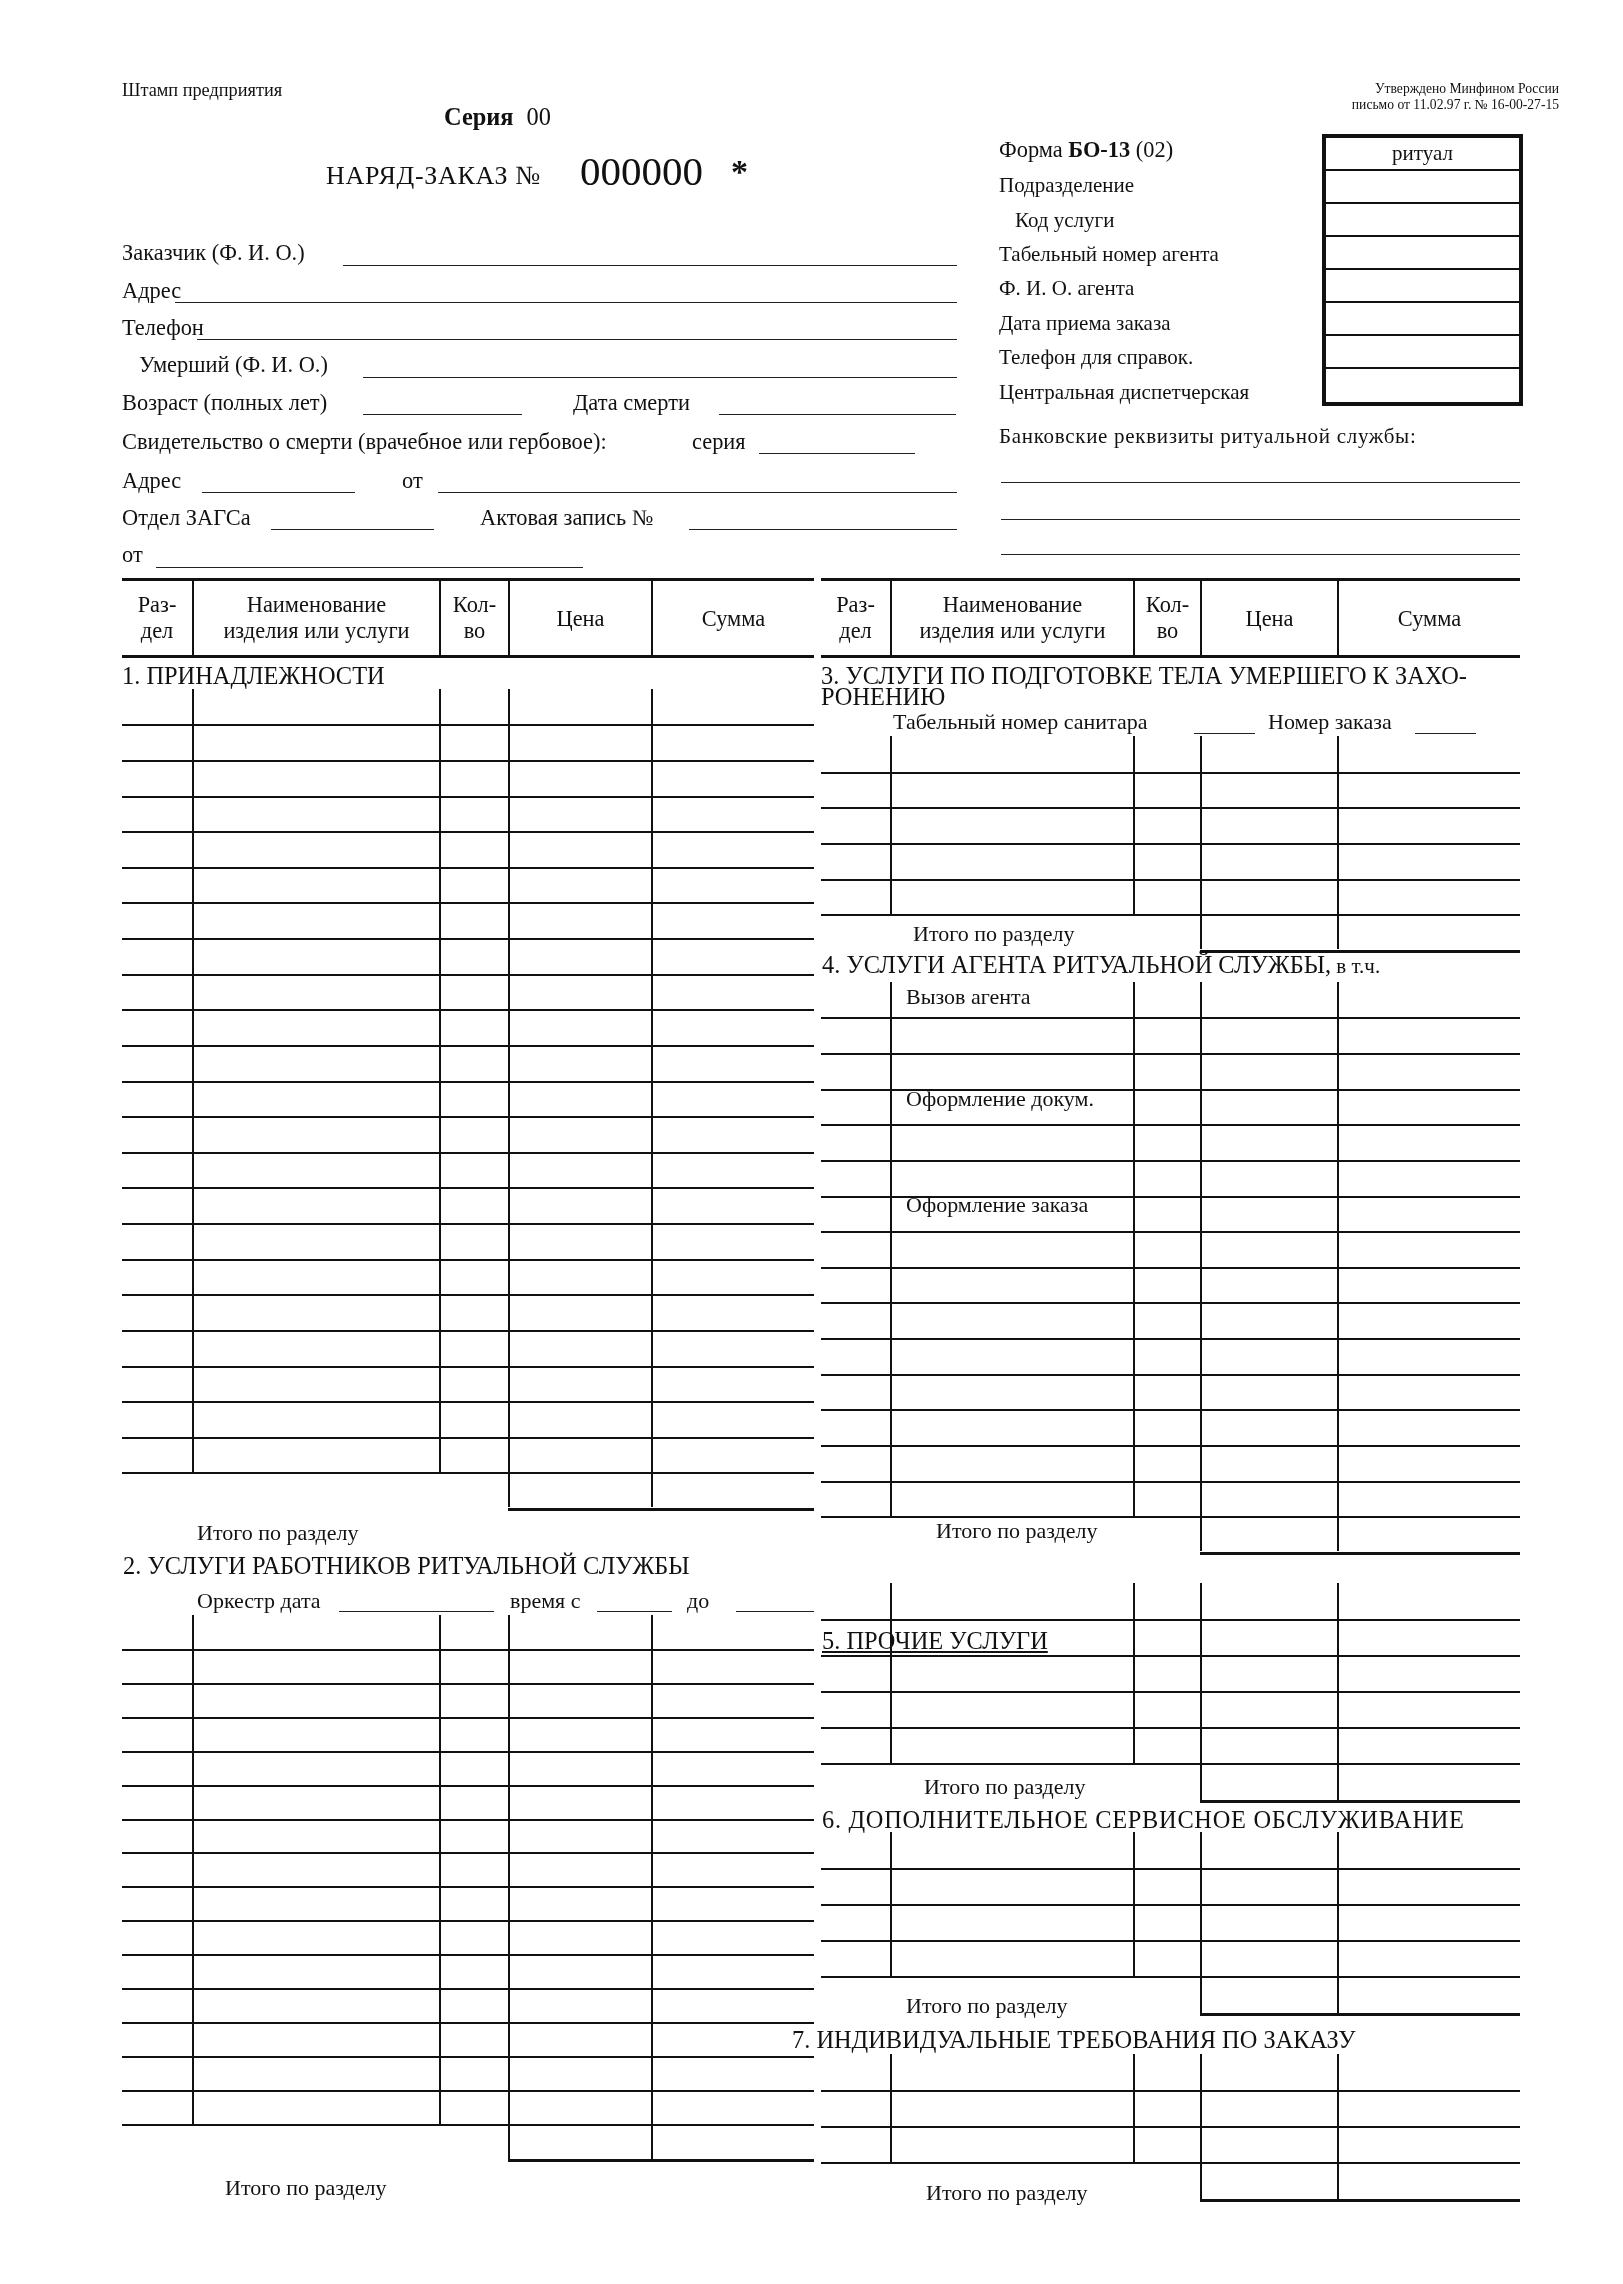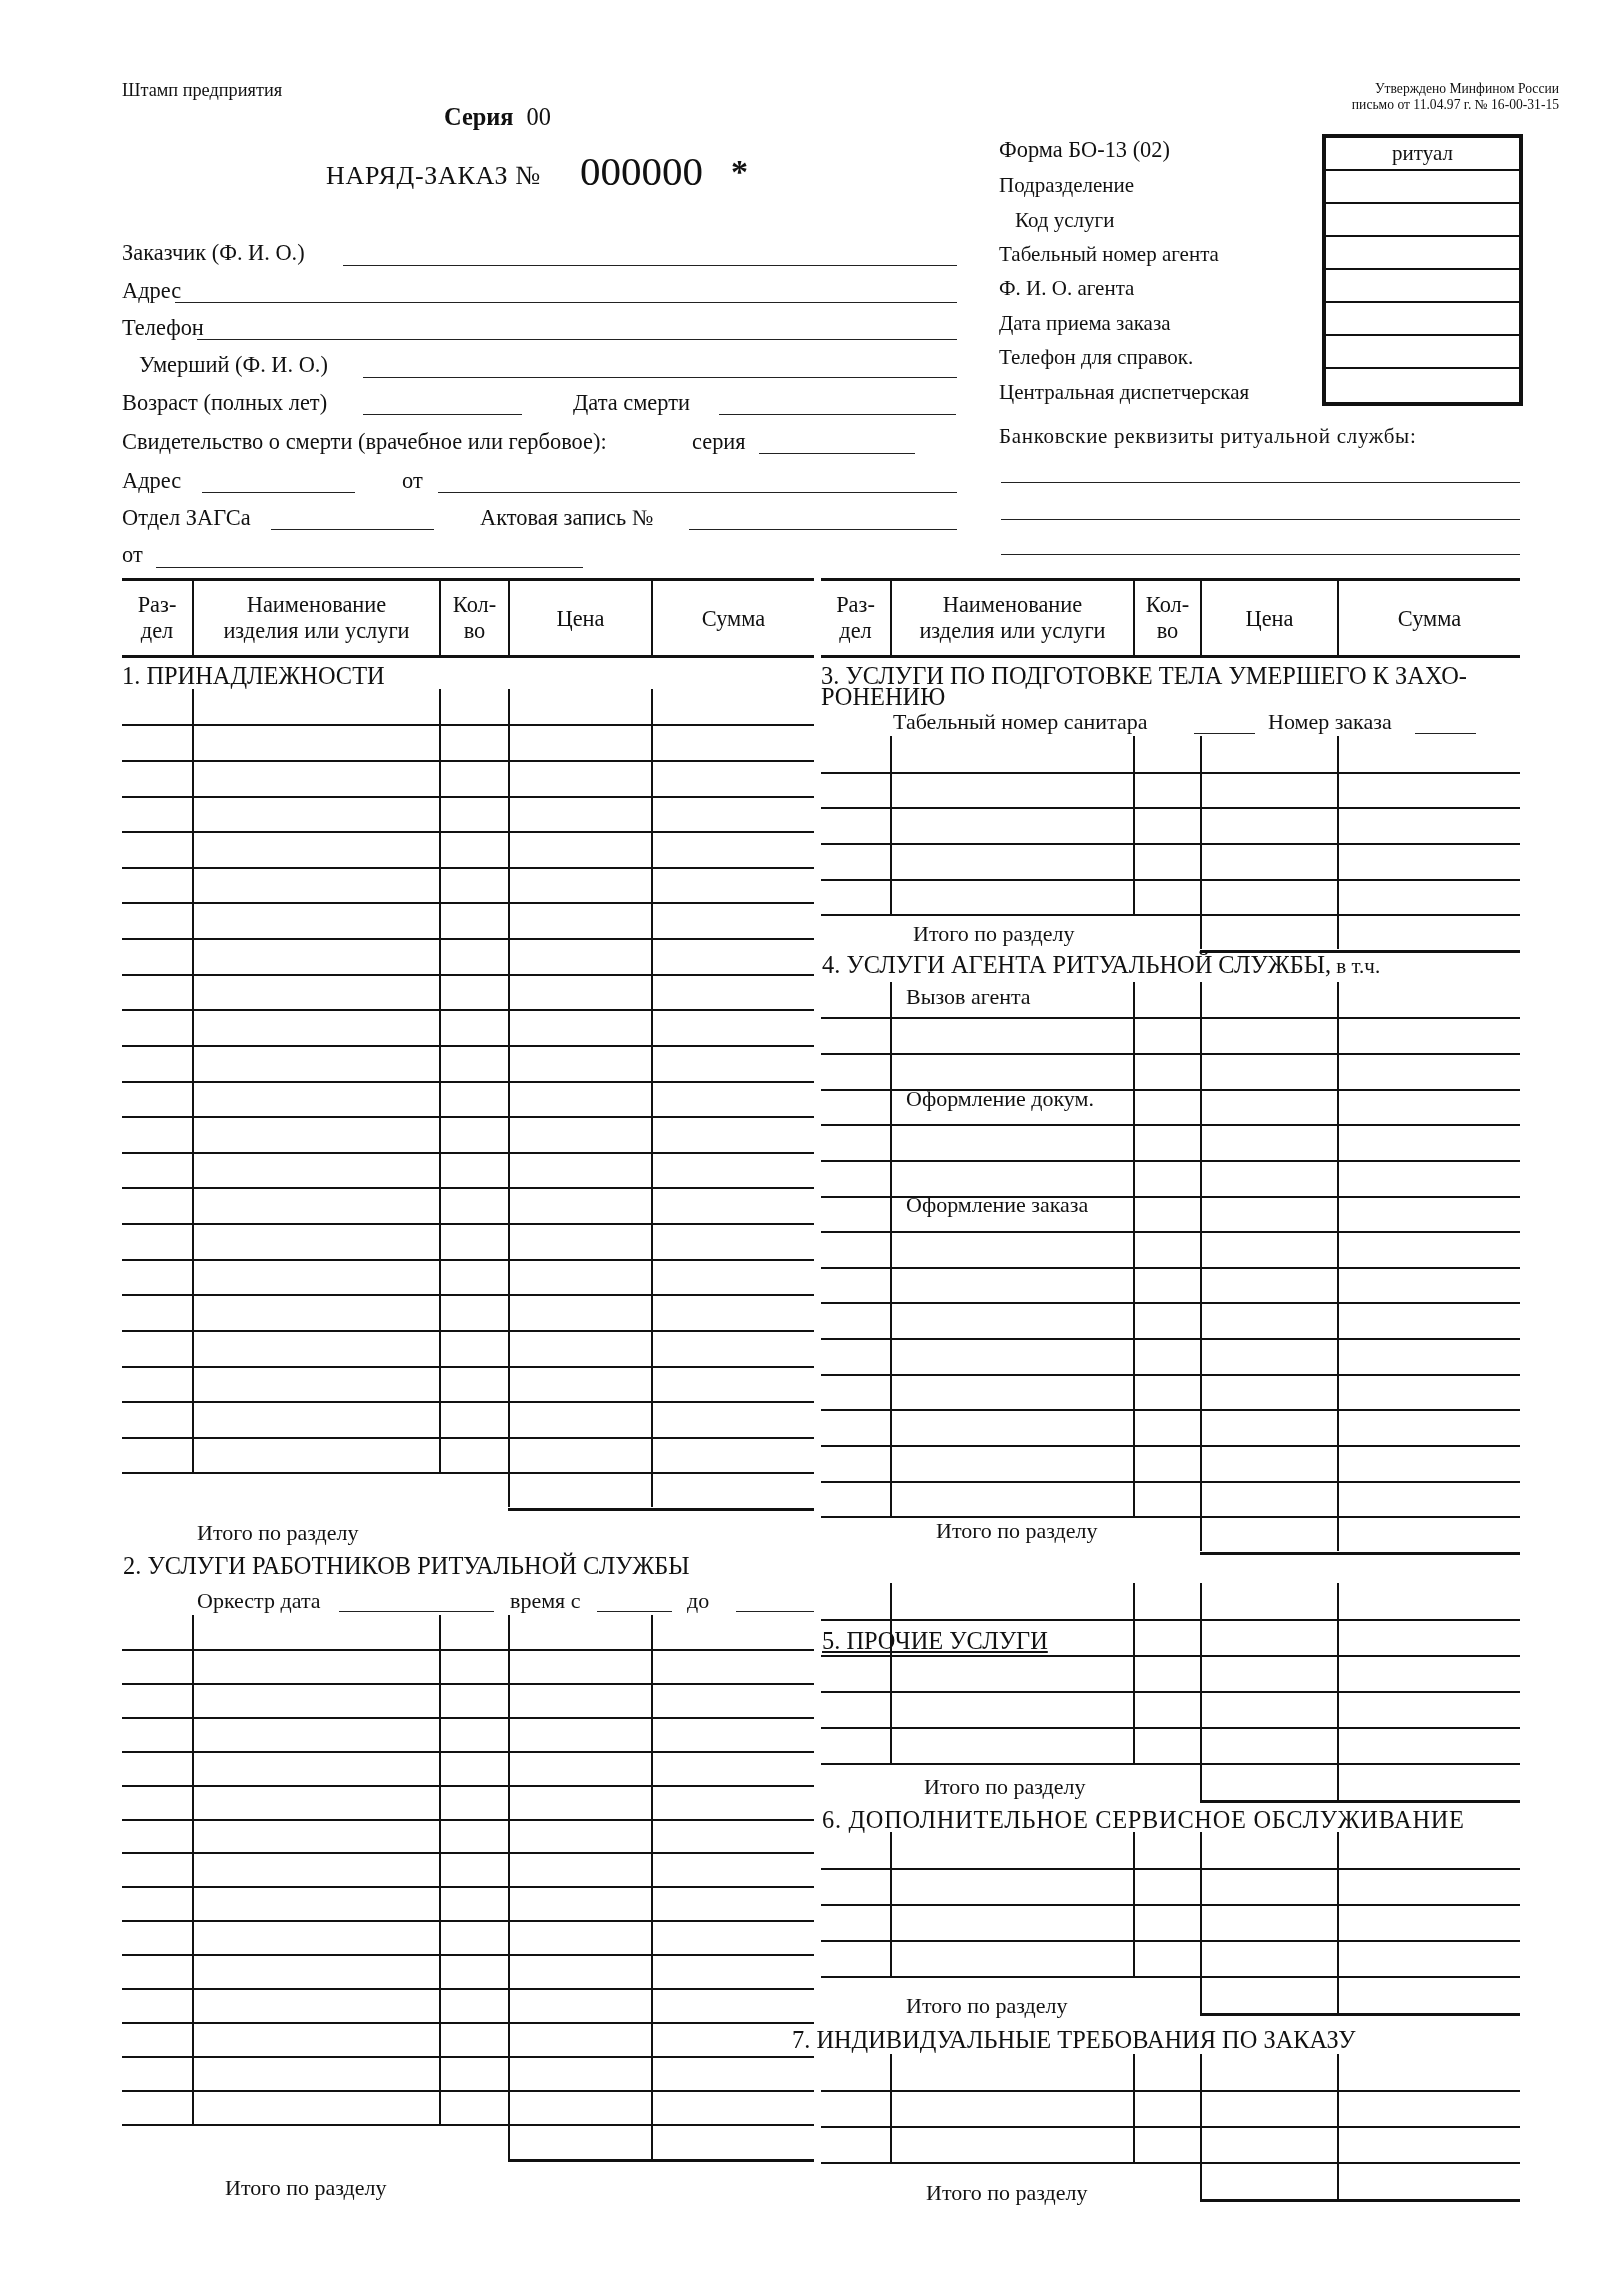--- a/index.html
+++ b/index.html
@@ -13,21 +13,21 @@
   .field-line { position:absolute; height:1.4px; background:#222; }
   .stamp { font-size:18.3px; }
   .approved { font-size:13.6px; line-height:1.2; text-align:right; }
   .series { font-size:24.4px; font-weight:bold; }
   .order-title { font-size:26px; font-weight:normal; letter-spacing:0.7px; }
   .order-no { font-size:41px; }
   .star { font-size:34px; font-weight:bold; }
   .lbl { font-size:22.4px; }
   .right-lbl { font-size:21px; }
   .form-code { font-size:22.4px; }
-  .form-code b { font-weight:normal; }
+  .form-code b { font-weight:bold; }
   .ritual-box { position:absolute; border:4.1px solid #111; }
   .ritual-cell { height:33px; border-bottom:2px solid #111; box-sizing:border-box;
                  font-size:21px; text-align:center; line-height:30px; }
   .ritual-cell:last-child { border-bottom:none; }
   .th { position:absolute; font-size:22.4px; text-align:center; line-height:1.15; }
   .sec { font-size:24.4px; }
   .sub { font-size:22px; }
   .itogo { font-size:22px; }
 </style>
 </head>
@@ -39,21 +39,21 @@
   <span>Серия</span>
   <span style="margin-left:6.8px;font-weight:normal;">00</span>
 </div>
 
 <div class="t order-title" style="left:326px;top:163px;">НАРЯД-ЗАКАЗ №</div>
 <div class="t order-no" style="left:580px;top:151px;font-family:Liberation Serif, serif;">000000</div>
 <div class="t star" style="left:731px;top:155px;">*</div>
 
 <div class="abs approved" style="right:64px;top:81px;">
   <div>Утверждено Минфином России</div>
-  <div>письмо от 11.04.97 г. № 16-00-31-15</div>
+  <div>письмо от 11.02.97 г. № 16-00-27-15</div>
 </div>
 
 <div class="t form-code" style="left:999px;top:139px;">
   <span>Форма </span><b>БО-13</b><span> (02)</span>
 </div>
 
 <div class="t right-lbl" style="left:999px;top:175px;">Подразделение</div>
 <div class="t right-lbl" style="left:999px;top:210px;margin-left:16px;">Код услуги</div>
 <div class="t right-lbl" style="left:999px;top:244px;">Табельный номер агента</div>
 <div class="t right-lbl" style="left:999px;top:278px;">Ф. И. О. агента</div>

